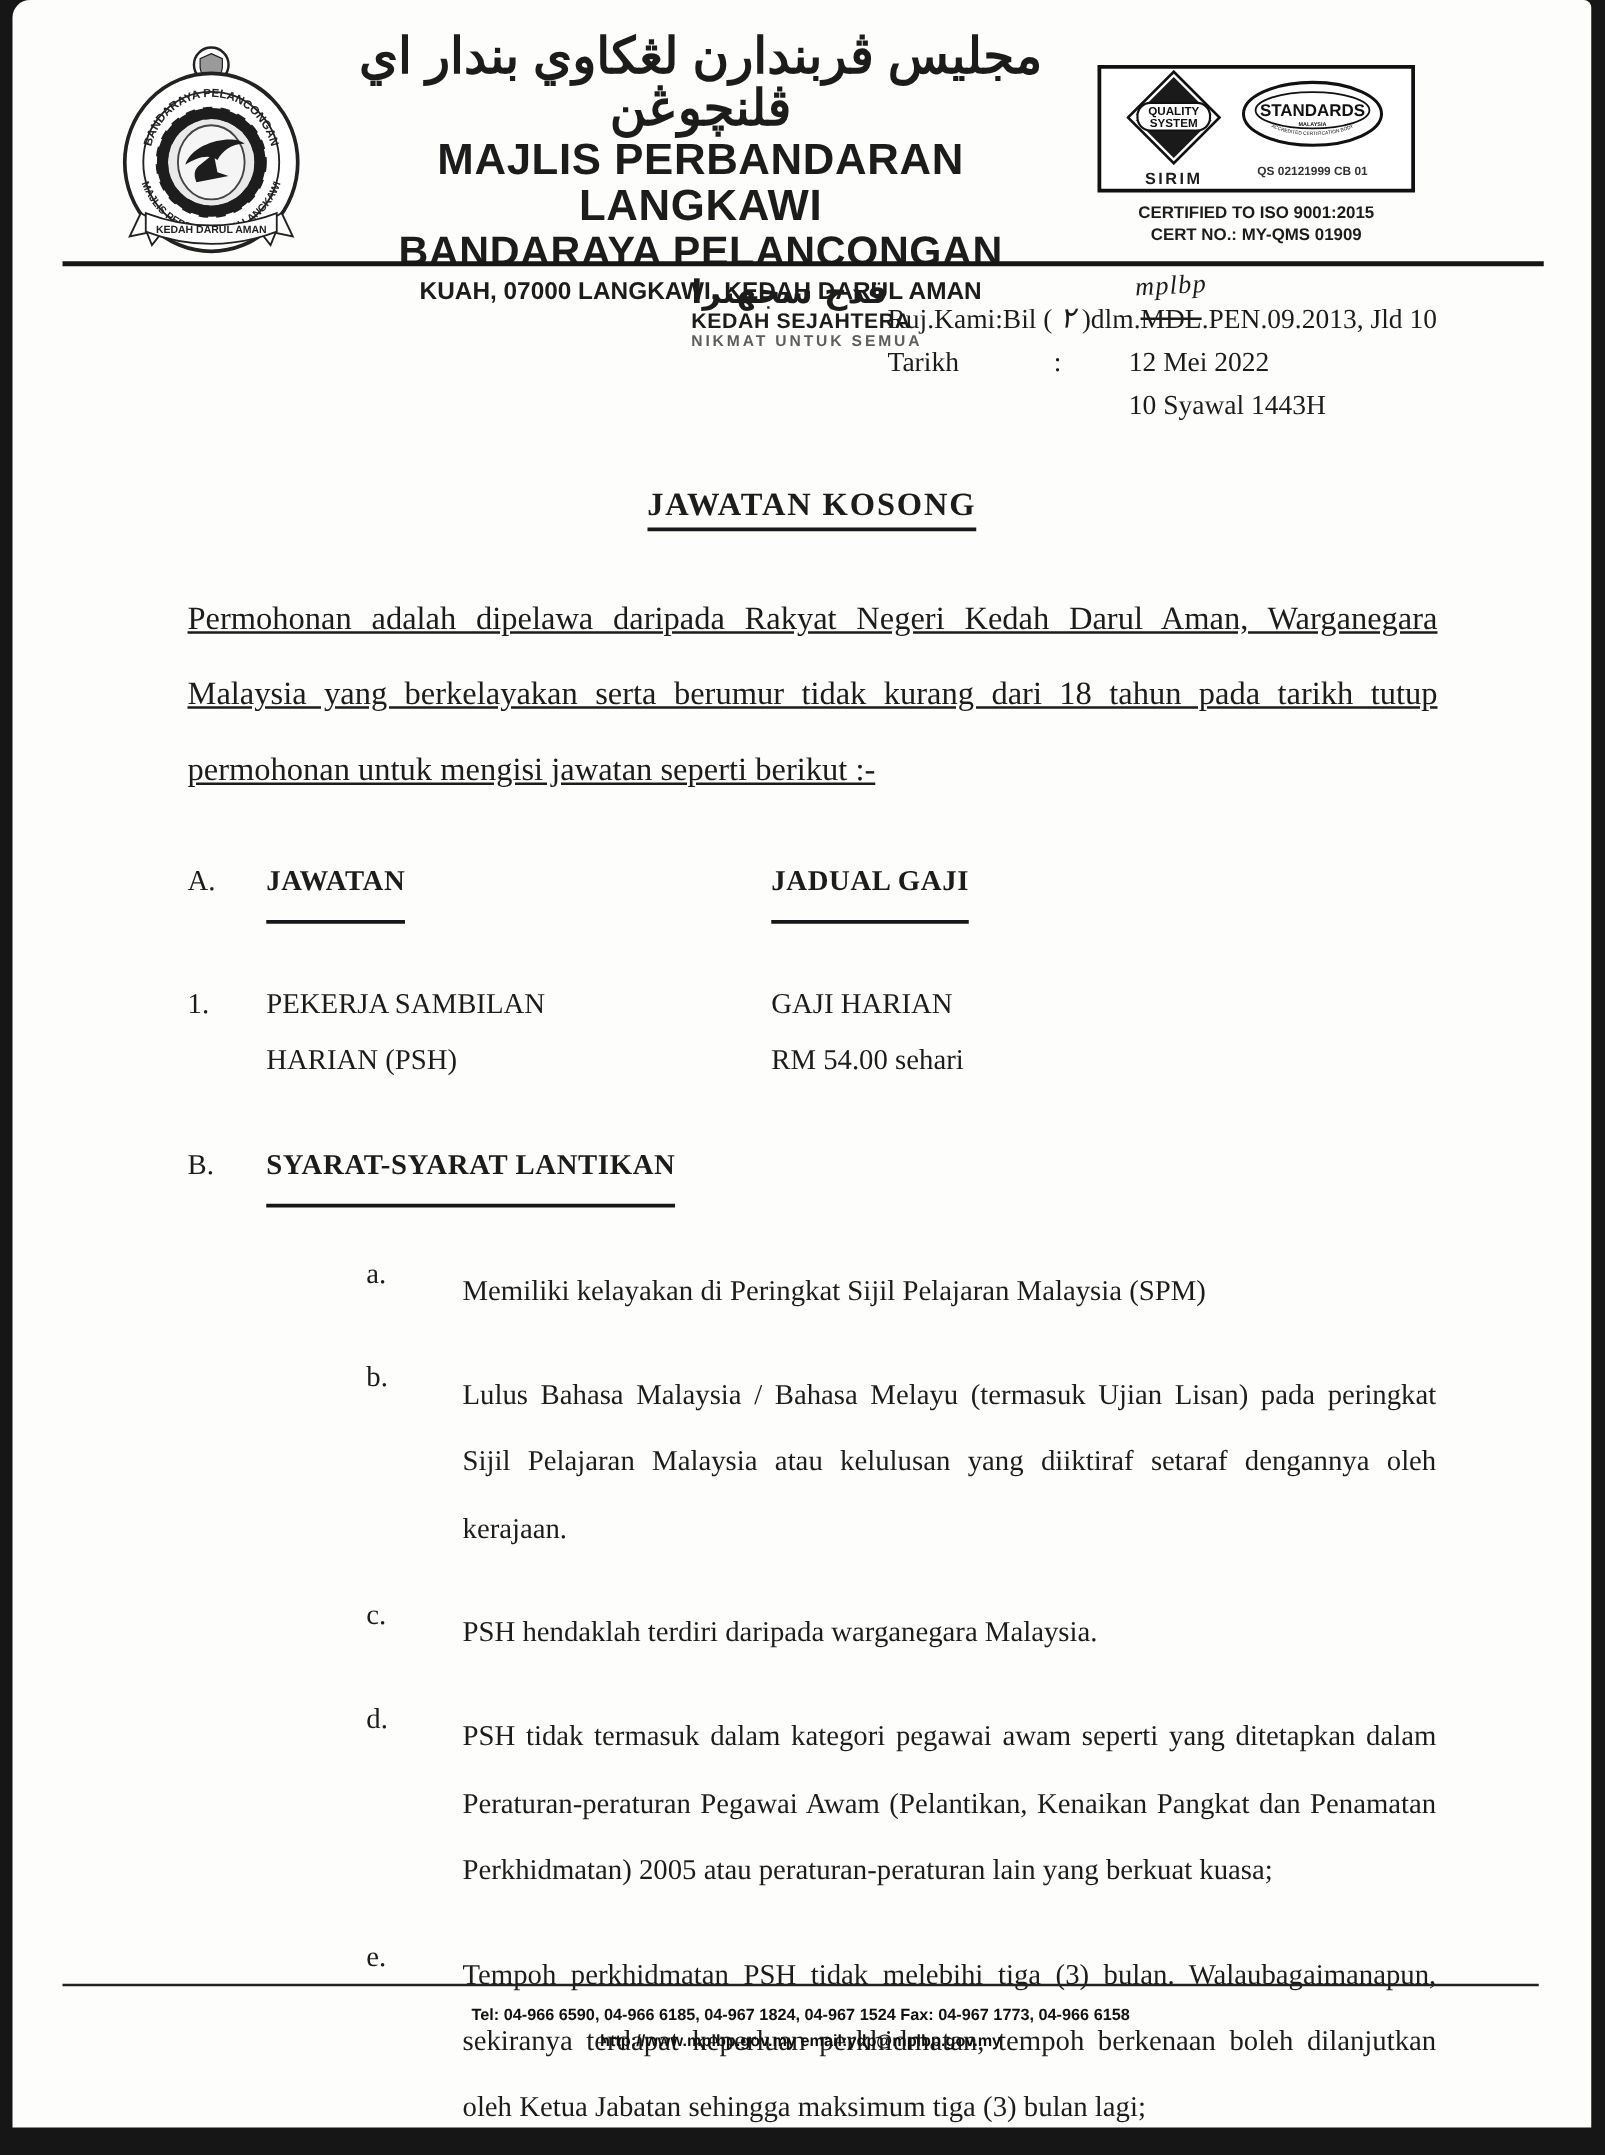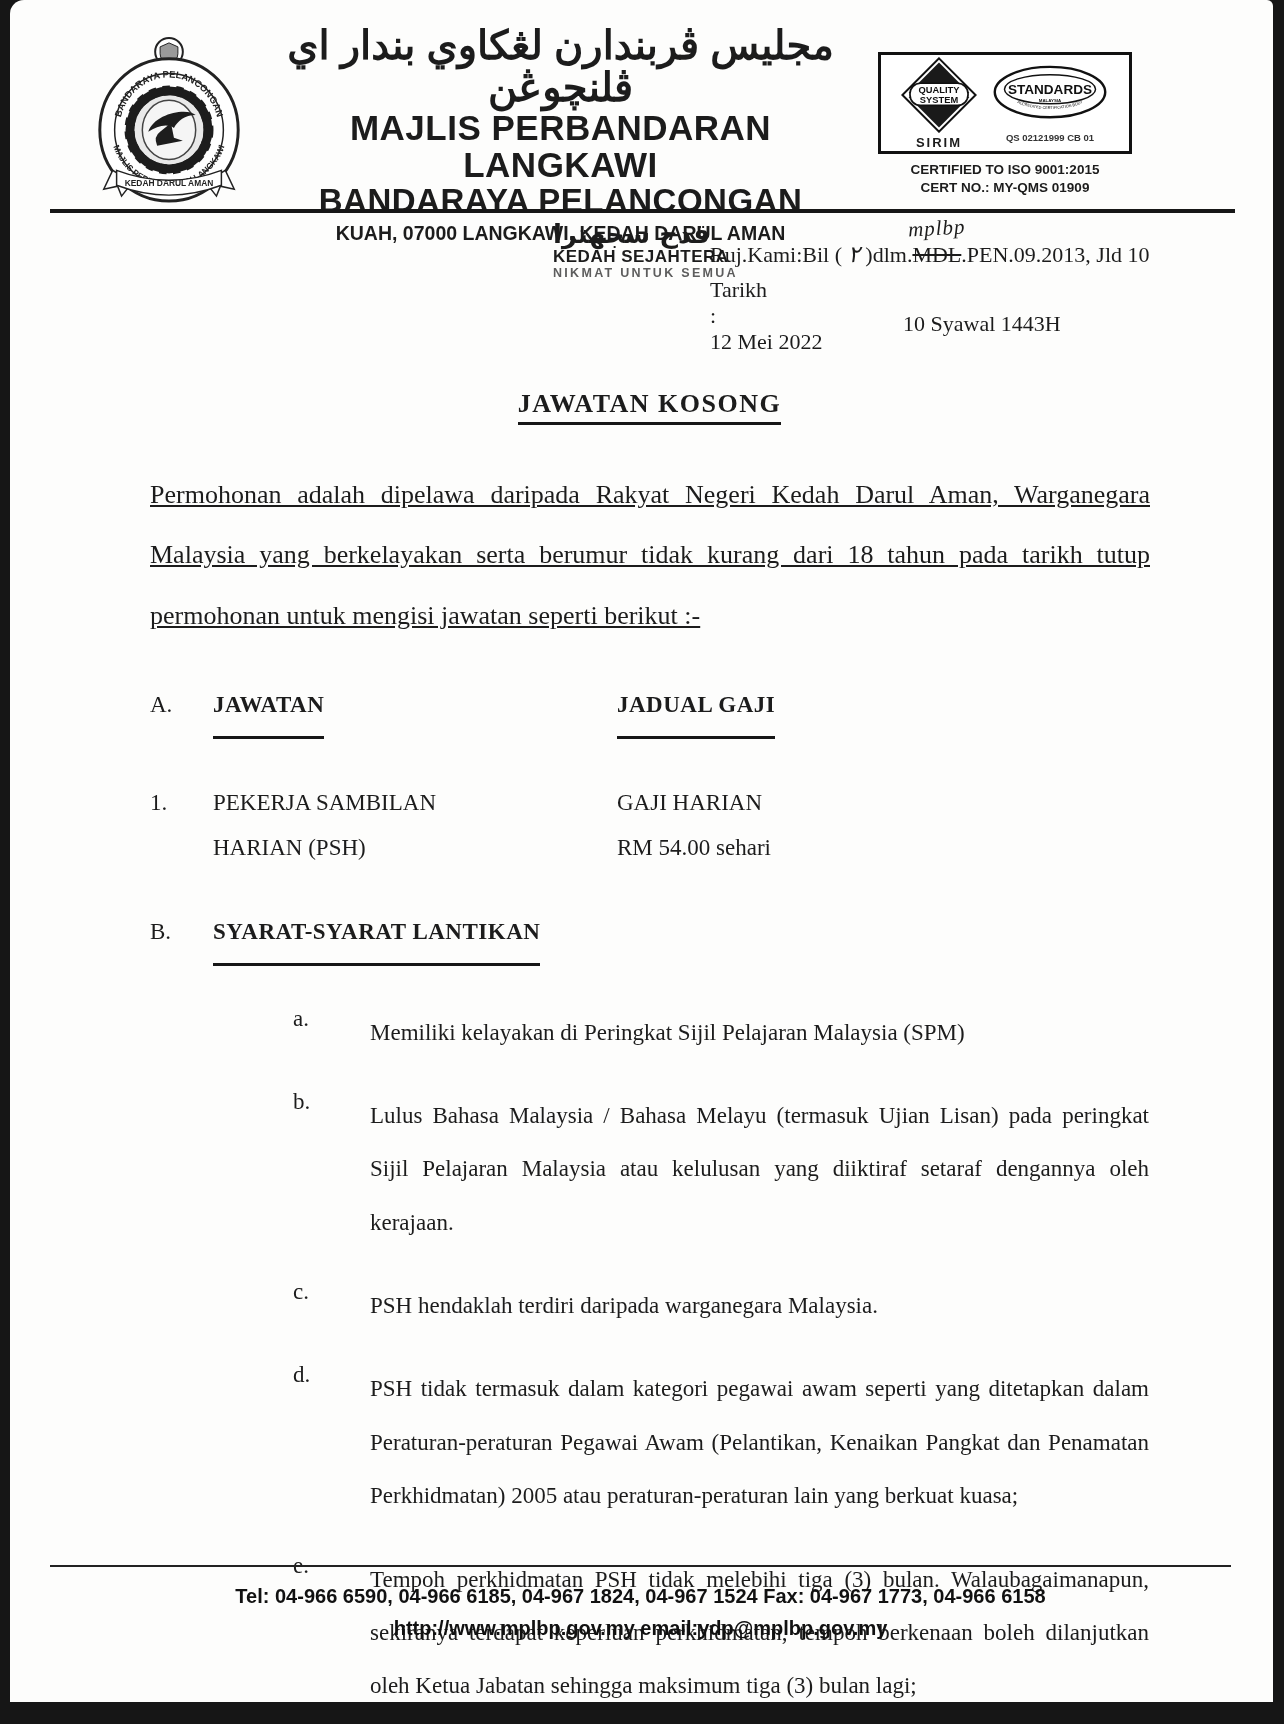--- a/index.html
+++ b/index.html
@@ -37,21 +37,21 @@
   
   .ref-section { position: relative; height: 150px; }
   .kedah-logo { position: absolute; left: 543px; top: 14px; font-family: "Liberation Sans", sans-serif; }
   .kedah-jawi { font-size: 26px; font-weight: bold; line-height: 1; font-family: "DejaVu Sans", sans-serif; }
   .kedah-main { font-size: 17px; font-weight: bold; letter-spacing: 0.5px; line-height: 1.15; }
   .kedah-sub { font-size: 12.5px; font-weight: 600; letter-spacing: 2.3px; color: #5d5d5d; line-height: 1.1; }
   .ruj-line { position: absolute; left: 700px; top: 34px; font-size: 22px; white-space: nowrap; }
   .hand-num { font-style: italic; font-size: 23px; display: inline-block; transform: rotate(-4deg); }
   .struck { position: relative; text-decoration: line-through; text-decoration-thickness: 2px; }
   .hand-annot { position: absolute; top: -26px; left: -4px; font-size: 21px; font-style: italic; letter-spacing: 1px; transform: rotate(-3deg); }
-  .tarikh-line { position: absolute; left: 700px; top: 70px; font-size: 22px; display: flex; flex-direction: column; }
+  .tarikh-line { position: absolute; left: 700px; top: 70px; font-size: 22px; display: flex; }
   .tarikh-label { width: 133px; }
   .tarikh-colon { width: 60px; }
   .hijri-line { position: absolute; left: 893px; top: 104px; font-size: 22px; }
 
   
   .doc-body { position: relative; padding: 0 124px 0 140px; }
   .doc-title-row { text-align: center; margin-top: 32px; }
   .doc-title { display: inline-block; font-size: 26px; font-weight: bold; letter-spacing: 1.5px; border-bottom: 3px solid #171717; padding-bottom: 3px; }
   .intro { margin-top: 40px; font-size: 26px; line-height: 2.32; text-align: justify; width: 1000px; text-decoration: underline; }
 
@@ -66,21 +66,21 @@
 
   .b-item { display: flex; font-size: 23px; }
   .b-letter { width: 77px; margin-left: 143px; flex: none; }
   .b-text { width: 782px; line-height: 2.32; text-align: justify; }
   .mt-a { margin-top: 40px; }
   .mt-gap { margin-top: 30px; }
 
   .page-marker { text-align: right; font-size: 23px; margin-top: 36px; padding-right: 34px; }
 
   
-  .footer { position: absolute; left: 40px; right: 42px; bottom: 58px; border-top: 2px solid #222; padding-top: 13px; text-align: center; font-family: "Liberation Sans", sans-serif; font-weight: bold; font-size: 20px; line-height: 1.6; color: #111; }
+  .footer { position: absolute; left: 40px; right: 42px; bottom: 58px; border-top: 2px solid #222; padding-top: 13px; text-align: center; font-family: "Liberation Sans", sans-serif; font-weight: bold; font-size: 13px; line-height: 1.6; color: #111; }
 
   svg text { font-family: "Liberation Sans", sans-serif; }
 </style>
 </head>
 <body>
 
 <div class="page">
 
   <div class="letterhead">
 

